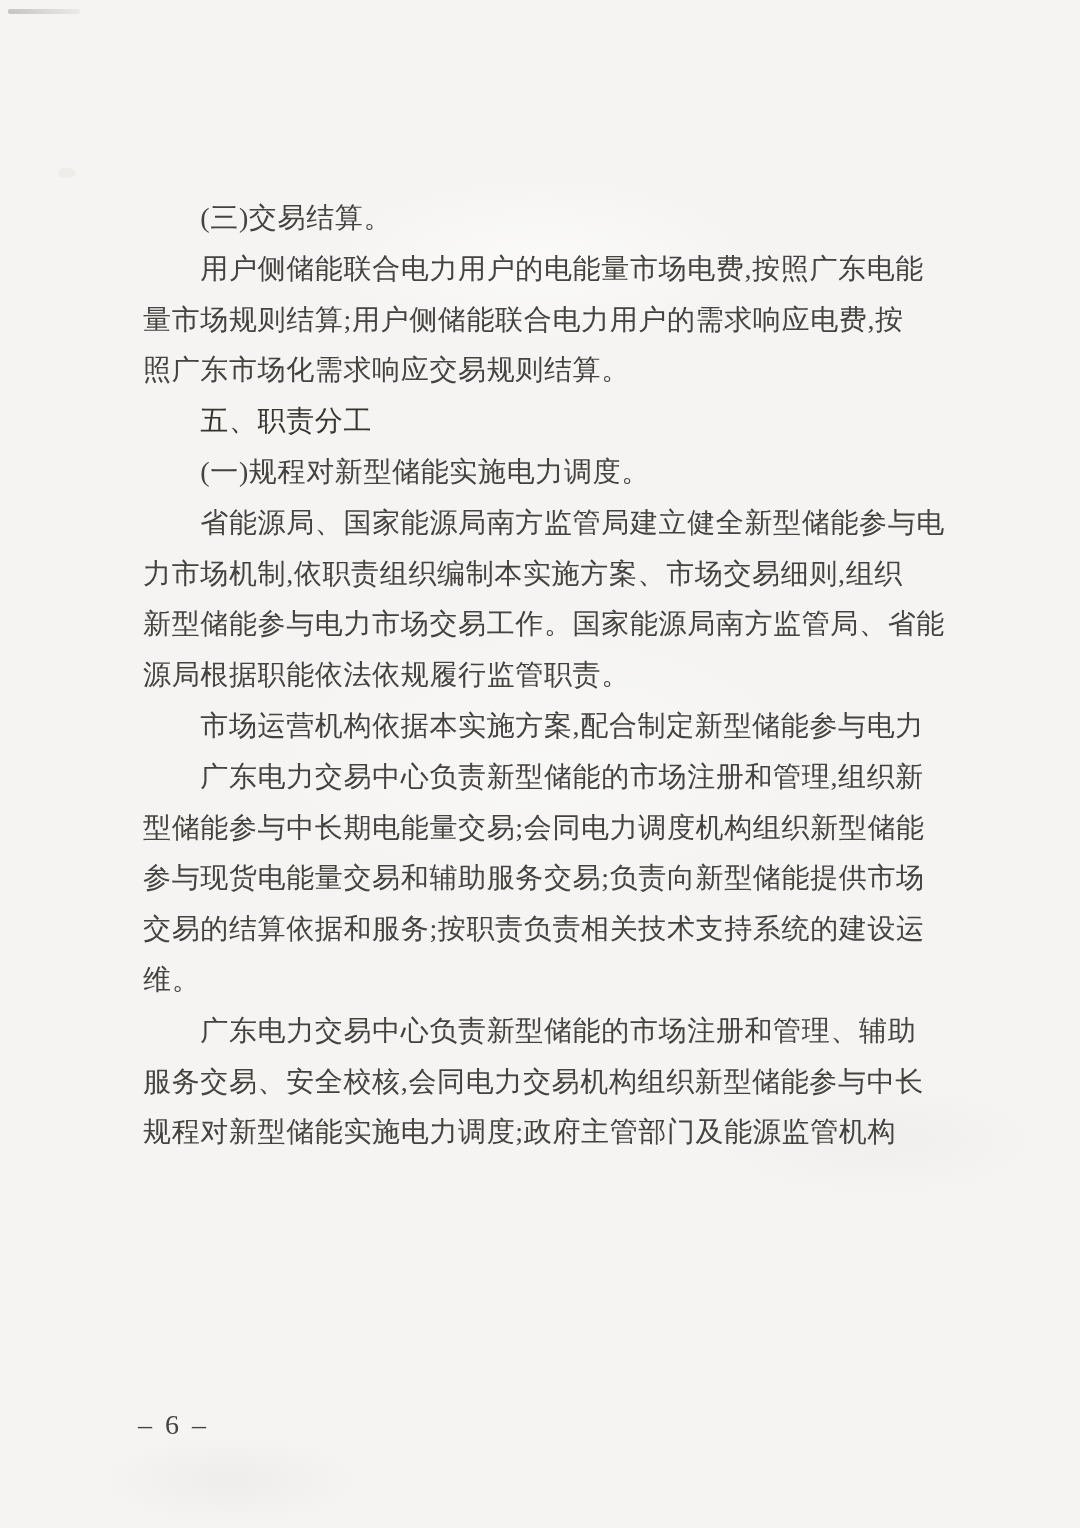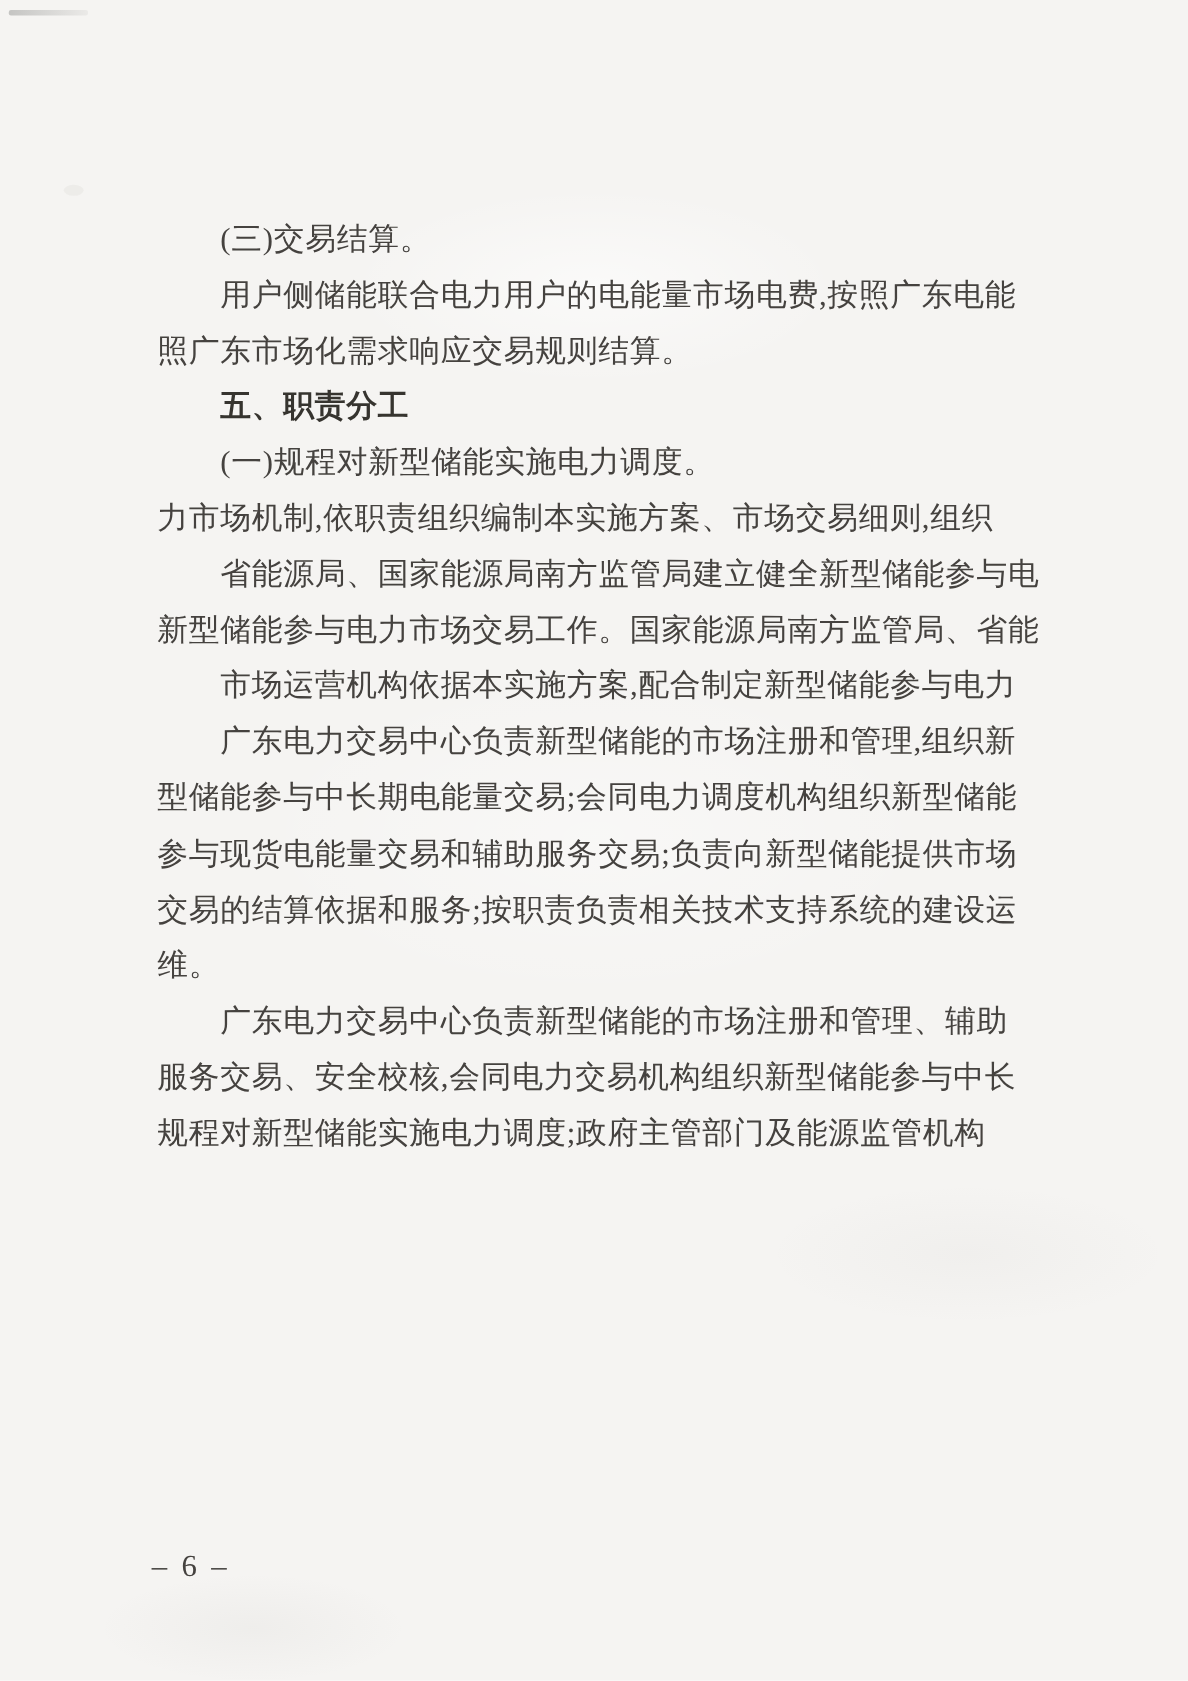--- a/index.html
+++ b/index.html
@@ -57,21 +57,21 @@
     height: 50.8px;
     letter-spacing: 0.64px;
     color: var(--text-color, #45423f);
     white-space: nowrap;
     text-align: left;
   }
   .line.indent {
     text-indent: 57.3px;
   }
   .line.bold {
-    font-weight: bold;
+    font-weight: normal;
     color: var(--heading-color, #36342f);
   }
   .page-number {
     position: absolute;
     left: 138px;
     top: 1405px;
     font-size: 28px;
     line-height: 40px;
     letter-spacing: 3px;
     color: var(--text-color, #45423f);
@@ -79,26 +79,28 @@
 </style>
 </head>
 <body>
 
 <div class="page">
   <div class="scan-artifact-line"></div>
   <div class="scan-smudge"></div>
   <div class="doc-body">
       <div class="line indent">(三)交易结算。</div>
       <div class="line indent">用户侧储能联合电力用户的电能量市场电费,按照广东电能</div>
+      <div class="line">量市场规则结算;用户侧储能联合电力用户的需求响应电费,按</div>
       <div class="line">照广东市场化需求响应交易规则结算。</div>
       <div class="line indent bold">五、职责分工</div>
       <div class="line indent">(一)规程对新型储能实施电力调度。</div>
+      <div class="line indent">省能源局、国家能源局南方监管局建立健全新型储能参与电</div>
       <div class="line">力市场机制,依职责组织编制本实施方案、市场交易细则,组织</div>
-      <div class="line indent">省能源局、国家能源局南方监管局建立健全新型储能参与电</div>
       <div class="line">新型储能参与电力市场交易工作。国家能源局南方监管局、省能</div>
+      <div class="line">源局根据职能依法依规履行监管职责。</div>
       <div class="line indent">市场运营机构依据本实施方案,配合制定新型储能参与电力</div>
       <div class="line indent">广东电力交易中心负责新型储能的市场注册和管理,组织新</div>
       <div class="line">型储能参与中长期电能量交易;会同电力调度机构组织新型储能</div>
       <div class="line">参与现货电能量交易和辅助服务交易;负责向新型储能提供市场</div>
       <div class="line">交易的结算依据和服务;按职责负责相关技术支持系统的建设运</div>
       <div class="line">维。</div>
       <div class="line indent">广东电力交易中心负责新型储能的市场注册和管理、辅助</div>
       <div class="line">服务交易、安全校核,会同电力交易机构组织新型储能参与中长</div>
       <div class="line">规程对新型储能实施电力调度;政府主管部门及能源监管机构</div>
     </div>

